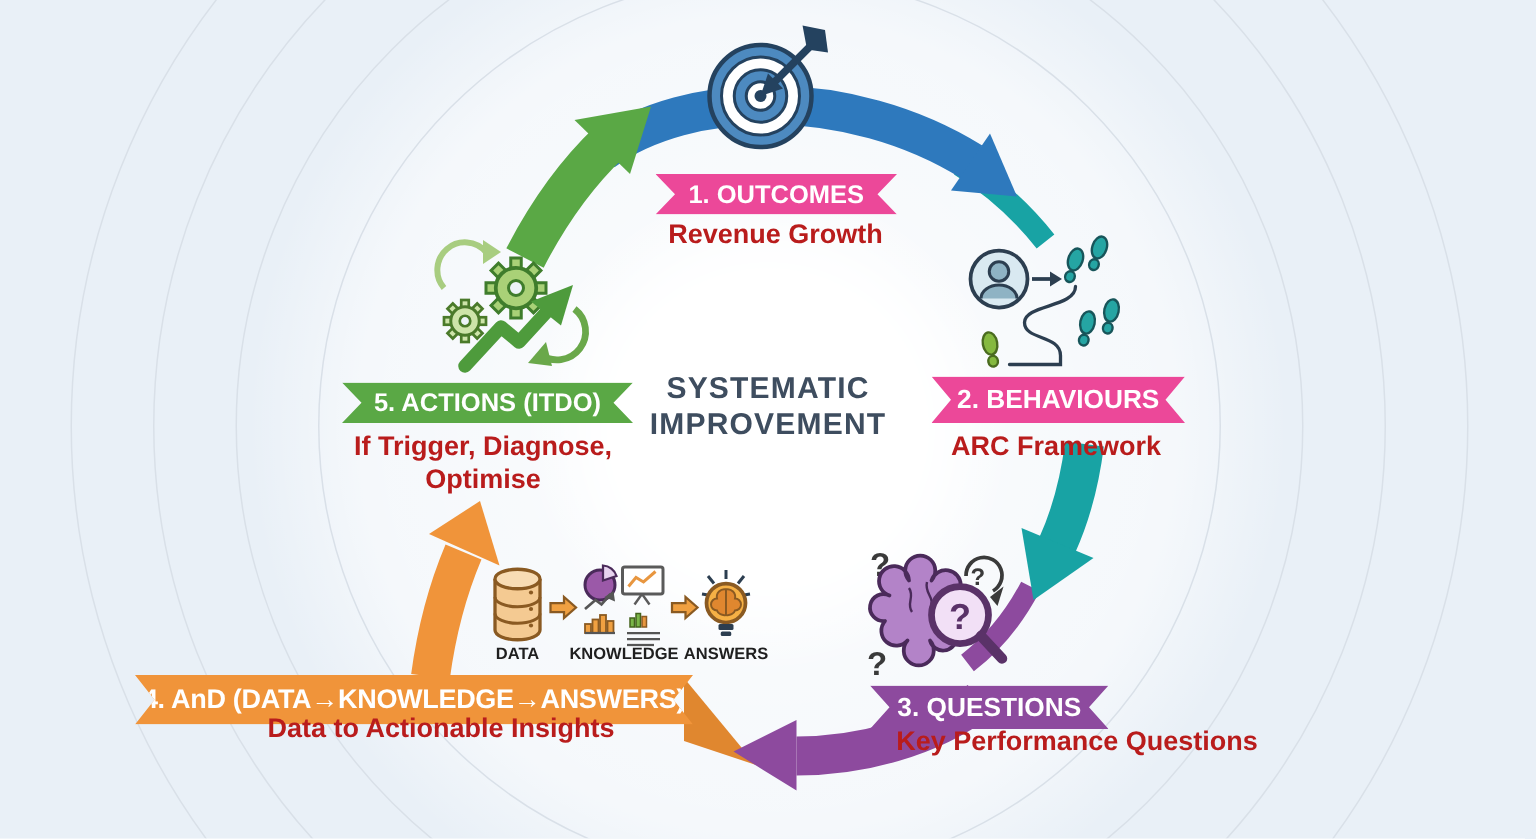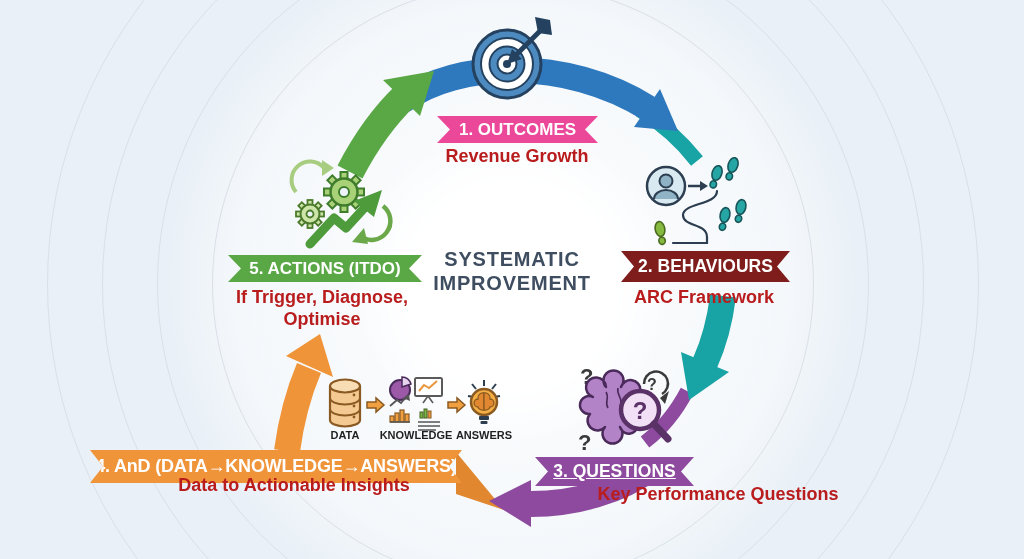--- a/index.html
+++ b/index.html
@@ -13,21 +13,21 @@
   #centerCircle{position:absolute;left:405px;top:179px;width:214px;height:214px;border-radius:50%;
     background:#ffffff;box-shadow:0 0 45px 28px rgba(255,255,255,0.95);}
 
   #arrowLayer{position:absolute;left:0;top:0;z-index:3;}
 
   .ribbon{position:absolute;z-index:4;display:flex;align-items:center;justify-content:center;
     color:#ffffff;font-weight:bold;white-space:nowrap;
     clip-path:polygon(0 0,100% 0,calc(100% - 13px) 50%,100% 100%,0 100%,13px 50%);}
   #ribbon1{left:437px;top:116px;width:161px;height:27px;font-size:17px;}
   #ribbon2{left:621px;top:251px;width:169px;height:31px;font-size:17.5px;}
-  #ribbon3{left:535px;top:457px;width:159px;height:29px;font-size:17.5px;text-decoration:underline;}
+  #ribbon3{left:580px;top:457px;width:159px;height:29px;font-size:17.5px;}
   #ribbon4{left:90px;top:450px;width:372px;height:33px;font-size:18px;letter-spacing:-0.2px;}
   #ribbon5{left:228px;top:255px;width:194px;height:27px;font-size:17px;}
 
   .subtitle{position:absolute;z-index:4;transform:translateX(-50%);text-align:center;
     color:#b91c1c;font-weight:bold;font-size:18px;line-height:1.22;white-space:nowrap;}
   #sub1{left:517px;top:146px;}
   #sub2{left:704px;top:287px;}
   #sub3{left:718px;top:484px;}
   #sub4{left:294px;top:475px;}
   #sub5{left:322px;top:287px;max-width:175px;white-space:normal;}
@@ -220,21 +220,21 @@
         <circle r="3.5" fill="#edf4f9" stroke="#4a7a2a" stroke-width="1.8"></circle>
       </g>
       <path d="M 97,50 A 18,18 0 0 1 74,80" stroke="#6aa84a" stroke-width="4.5" fill="none"></path>
       <polygon points="66,86 78,72 82,88" fill="#6aa84a"></polygon>
       <polyline points="24,88 48,62 60,72 82,48" fill="none" stroke="#4e9b3c" stroke-width="9" stroke-linecap="round" stroke-linejoin="round"></polyline>
       <polygon points="96,34 88,61 68,45" fill="#4e9b3c"></polygon>
     </g>
   </svg>
 
   <div class="ribbon" id="ribbon1" style="background: #ec4899;">1. OUTCOMES</div>
-  <div class="ribbon" id="ribbon2" style="background: #7f1d1d;">2. BEHAVIOURS</div>
+  <div class="ribbon" id="ribbon2" style="background: #ec4899;">2. BEHAVIOURS</div>
   <div class="ribbon" id="ribbon3" style="background: rgb(141, 74, 158);">3. QUESTIONS</div>
   <div class="ribbon" id="ribbon4" style="background: rgb(240, 148, 58);">4. AnD (DATA→KNOWLEDGE→ANSWERS)</div>
   <div class="ribbon" id="ribbon5" style="background: rgb(90, 168, 69);">5. ACTIONS (ITDO)</div>
 
   <div class="subtitle" id="sub1">Revenue Growth</div>
   <div class="subtitle" id="sub2">ARC Framework</div>
   <div class="subtitle" id="sub3">Key Performance Questions</div>
   <div class="subtitle" id="sub4">Data to Actionable Insights</div>
   <div class="subtitle" id="sub5">If Trigger, Diagnose, Optimise</div>
 

